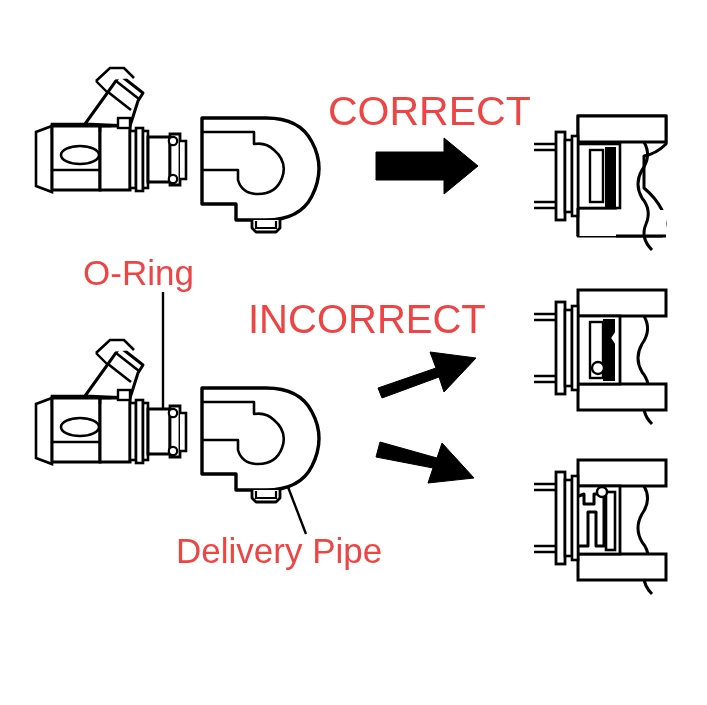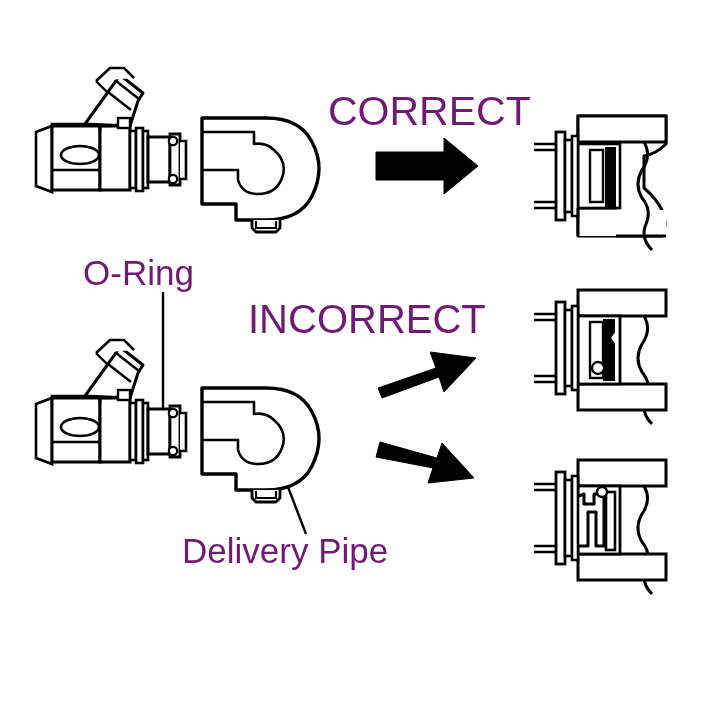--- a/index.html
+++ b/index.html
@@ -6,25 +6,25 @@
   html,body{margin:0;padding:0;background:#ffffff;}
   body{
     width:707px;height:705px;
     font-family:"Liberation Sans", sans-serif;
     color:#000;
     overflow:hidden;
     position:relative;
   }
   #stage{position:relative;width:707px;height:705px;background:#fff;}
   #stage svg{position:absolute;left:0;top:0;}
-  .lbl{position:absolute;white-space:nowrap;color:#701a75;}
+  .lbl{position:absolute;white-space:nowrap;color:#ef4444;}
   .lbl-correct{left:328px;top:88px;font-size:41px;letter-spacing:0px;font-weight:400;}
   .lbl-incorrect{left:248px;top:297px;font-size:40px;letter-spacing:0px;font-weight:400;}
   .lbl-oring{left:83px;top:253px;font-size:35px;font-weight:400;}
-  .lbl-delivery{left:182px;top:531px;font-size:35px;font-weight:400;}
+  .lbl-delivery{left:176px;top:531px;font-size:35px;font-weight:400;}
   .lbl-code{left:35px;top:601px;font-size:24px;font-weight:400;}
 </style>
 </head>
 <body>
 
 <div id="stage">
 
   <svg width="707" height="705" viewBox="0 0 707 705">
     <defs>
       <g id="injector">

